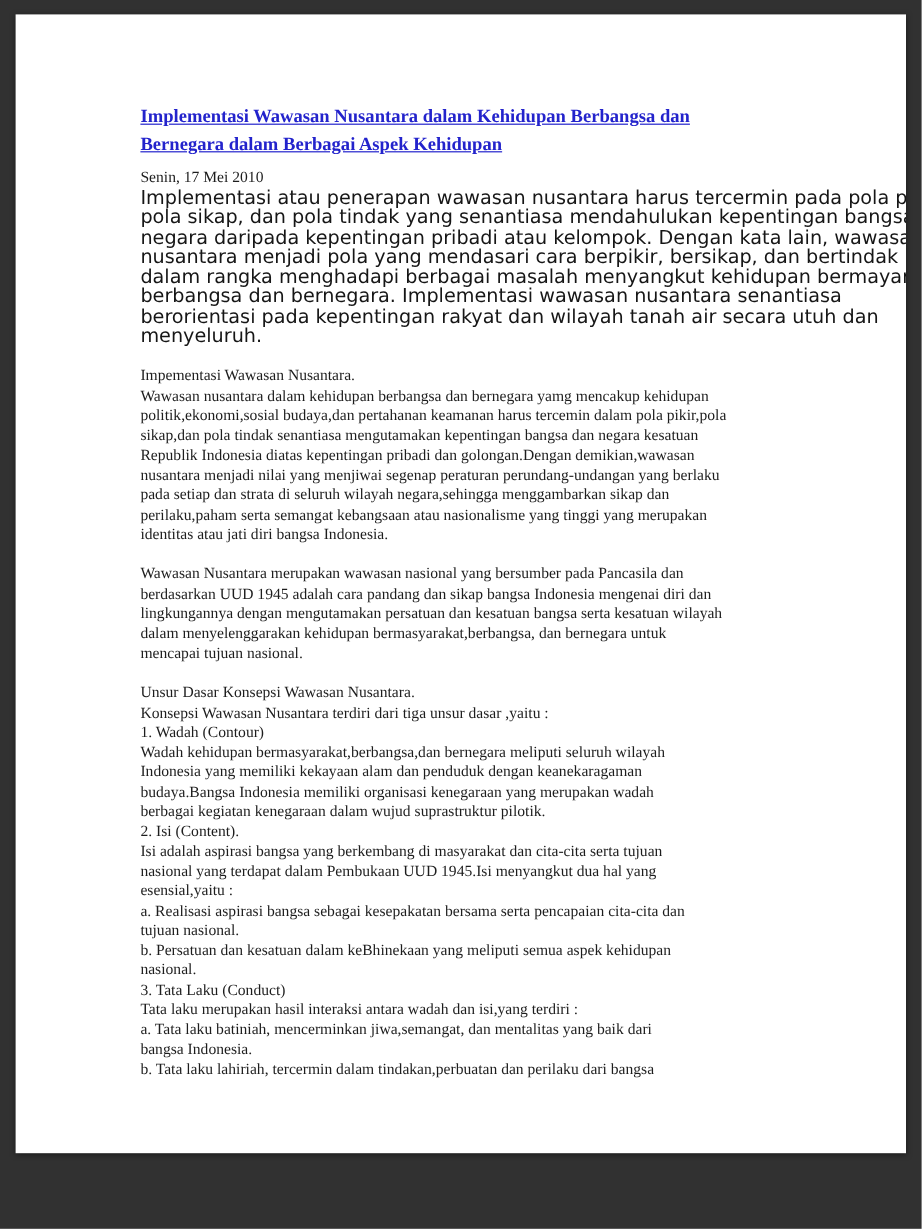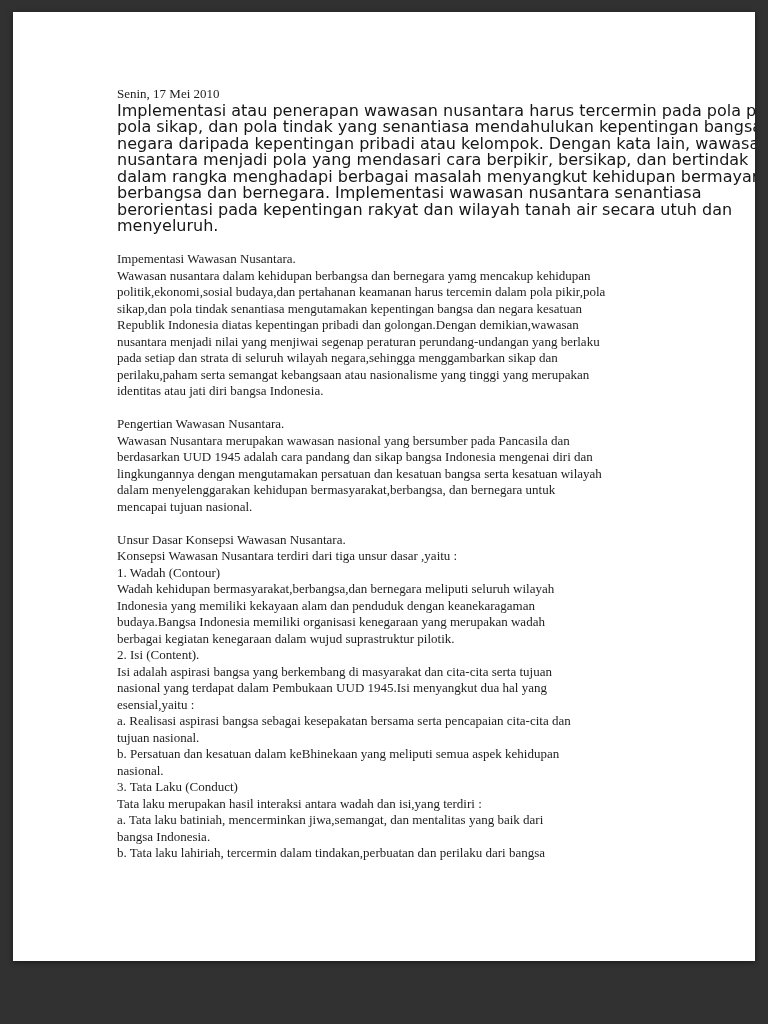--- a/index.html
+++ b/index.html
@@ -50,32 +50,32 @@
   .tight { margin: 0; }
   section { margin: 0; padding: 0; }
 </style>
 </head>
 <body>
 
 <div class="frame">
   <div class="page">
     <div class="content">
 
+      <h1 class="doc-title" style="color: rgb(35, 35, 204);">Implementasi Wawasan Nusantara dalam Kehidupan Berbangsa dan<br>Bernegara dalam Berbagai Aspek Kehidupan</h1>
 
       <div class="row-serif tight">Senin, 17 Mei 2010</div>
 
       <div class="row-sans para">Implementasi atau penerapan wawasan nusantara harus tercermin pada pola pikir,<br>pola sikap, dan pola tindak yang senantiasa mendahulukan kepentingan bangsa dan<br>negara daripada kepentingan pribadi atau kelompok. Dengan kata lain, wawasan<br>nusantara menjadi pola yang mendasari cara berpikir, bersikap, dan bertindak<br>dalam rangka menghadapi berbagai masalah menyangkut kehidupan bermayarakat,<br>berbangsa dan bernegara. Implementasi wawasan nusantara senantiasa<br>berorientasi pada kepentingan rakyat dan wilayah tanah air secara utuh dan<br>menyeluruh.</div>
 
       <section>
         <div class="row-serif tight">Impementasi Wawasan Nusantara.</div>
         <div class="row-serif para">Wawasan nusantara dalam kehidupan berbangsa dan bernegara yamg mencakup kehidupan<br>politik,ekonomi,sosial budaya,dan pertahanan keamanan harus tercemin dalam pola pikir,pola<br>sikap,dan pola tindak senantiasa mengutamakan kepentingan bangsa dan negara kesatuan<br>Republik Indonesia diatas kepentingan pribadi dan golongan.Dengan demikian,wawasan<br>nusantara menjadi nilai yang menjiwai segenap peraturan perundang-undangan yang berlaku<br>pada setiap dan strata di seluruh wilayah negara,sehingga menggambarkan sikap dan<br>perilaku,paham serta semangat kebangsaan atau nasionalisme yang tinggi yang merupakan<br>identitas atau jati diri bangsa Indonesia.</div>
       </section>
 
       <section>
-        <div class="row-serif tight">Pengertian Wawasan Nusantara.</div>
         <div class="row-serif para">Wawasan Nusantara merupakan wawasan nasional yang bersumber pada Pancasila dan<br>berdasarkan UUD 1945 adalah cara pandang dan sikap bangsa Indonesia mengenai diri dan<br>lingkungannya dengan mengutamakan persatuan dan kesatuan bangsa serta kesatuan wilayah<br>dalam menyelenggarakan kehidupan bermasyarakat,berbangsa, dan bernegara untuk<br>mencapai tujuan nasional.</div>
       </section>
 
       <section>
         <div class="row-serif tight">Unsur Dasar Konsepsi Wawasan Nusantara.</div>
         <div class="row-serif para">Konsepsi Wawasan Nusantara terdiri dari tiga unsur dasar ,yaitu :<br>1. Wadah (Contour)<br>Wadah kehidupan bermasyarakat,berbangsa,dan bernegara meliputi seluruh wilayah<br>Indonesia yang memiliki kekayaan alam dan penduduk dengan keanekaragaman<br>budaya.Bangsa Indonesia memiliki organisasi kenegaraan yang merupakan wadah<br>berbagai kegiatan kenegaraan dalam wujud suprastruktur pilotik.<br>2. Isi (Content).<br>Isi adalah aspirasi bangsa yang berkembang di masyarakat dan cita-cita serta tujuan<br>nasional yang terdapat dalam Pembukaan UUD 1945.Isi menyangkut dua hal yang<br>esensial,yaitu :<br>a. Realisasi aspirasi bangsa sebagai kesepakatan bersama serta pencapaian cita-cita dan<br>tujuan nasional.<br>b. Persatuan dan kesatuan dalam keBhinekaan yang meliputi semua aspek kehidupan<br>nasional.<br>3. Tata Laku (Conduct)<br>Tata laku merupakan hasil interaksi antara wadah dan isi,yang terdiri :<br>a. Tata laku batiniah, mencerminkan jiwa,semangat, dan mentalitas yang baik dari<br>bangsa Indonesia.<br>b. Tata laku lahiriah, tercermin dalam tindakan,perbuatan dan perilaku dari bangsa</div>
       </section>
 
     </div>
   </div>

